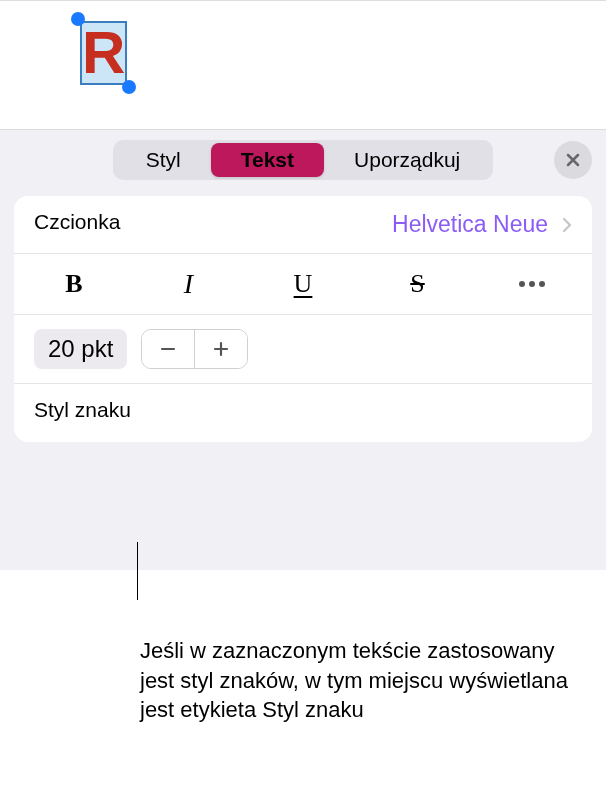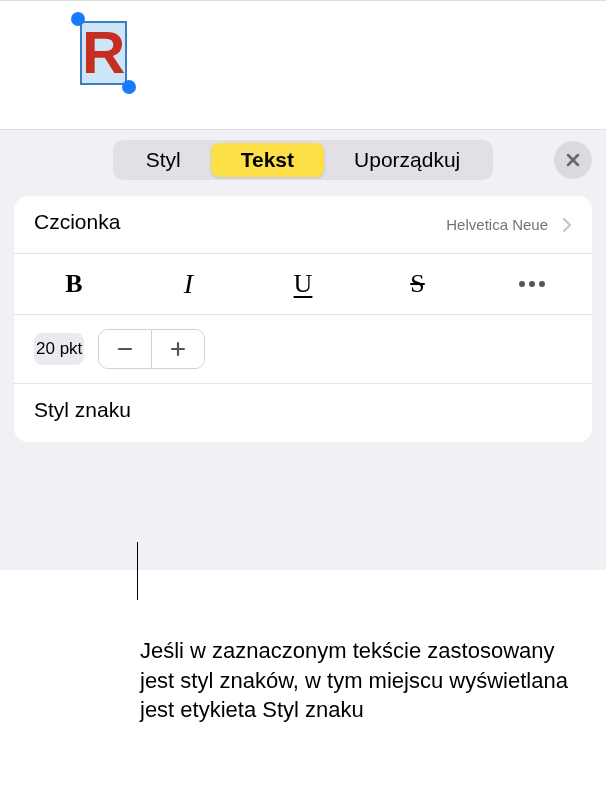--- a/index.html
+++ b/index.html
@@ -86,21 +86,21 @@
     font-size: 21px;
     color: #000;
     padding: 0 30px;
     border-radius: 8px;
     cursor: pointer;
     display:flex;
     align-items:center;
     justify-content:center;
   }
   .seg.active {
-    background: #fde047;
+    background: #be185d;
     font-weight: 600;
     box-shadow: 0 1px 3px rgba(0,0,0,0.15);
   }
   .close-btn {
     width: 38px;
     height: 38px;
     border-radius: 50%;
     background: #dadadf;
     border: none;
     display: flex;
@@ -121,22 +121,22 @@
     padding: 14px 20px;
     border-bottom: 1px solid #e4e4e4;
     min-height: 58px;
   }
   .row:last-child { border-bottom: none; }
   .row-label {
     font-size: 21px;
     color: #000;
   }
   .row-value {
-    font-size: 15px;
-    color: #737373;
+    font-size: 23px;
+    color: #8b5cf6;
   }
   .row-right {
     display: flex;
     align-items: center;
     gap: 14px;
   }
   .chevron {
     color: #c6c6c8;
   }
   .format-row {
@@ -165,22 +165,22 @@
   .more-dots {
     display: flex;
     gap: 4px;
   }
   .more-dots span {
     width: 6px; height: 6px; background: #555; border-radius: 50%;
   }
   .size-badge {
     background: #eceaef;
     border-radius: 8px;
-    padding: 6px 2px;
-    font-size: 17px;
+    padding: 6px 14px;
+    font-size: 24px;
     color: #000;
   }
   .stepper {
     display: flex;
     border: 1px solid #d0d0d0;
     border-radius: 10px;
     overflow: hidden;
     height: 40px;
   }
   .step-btn {

